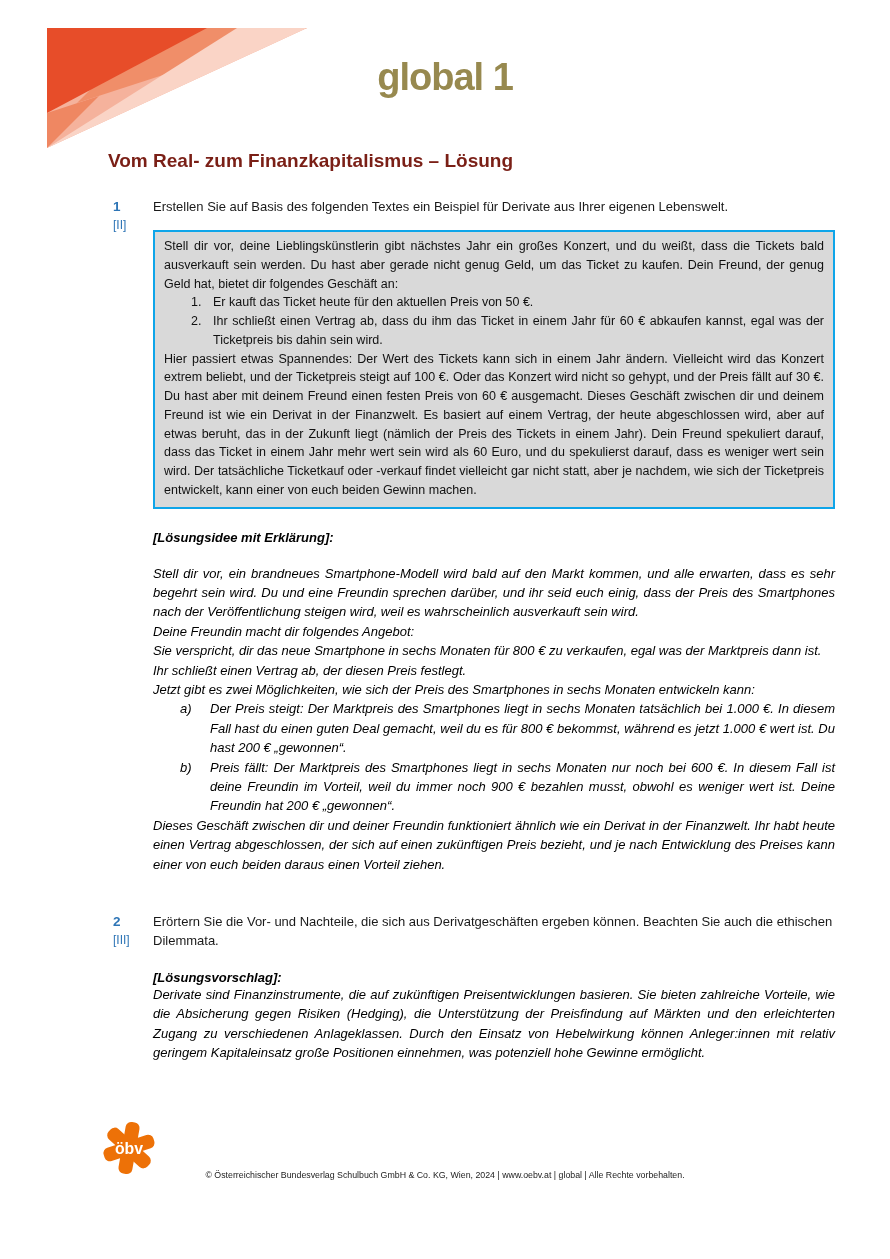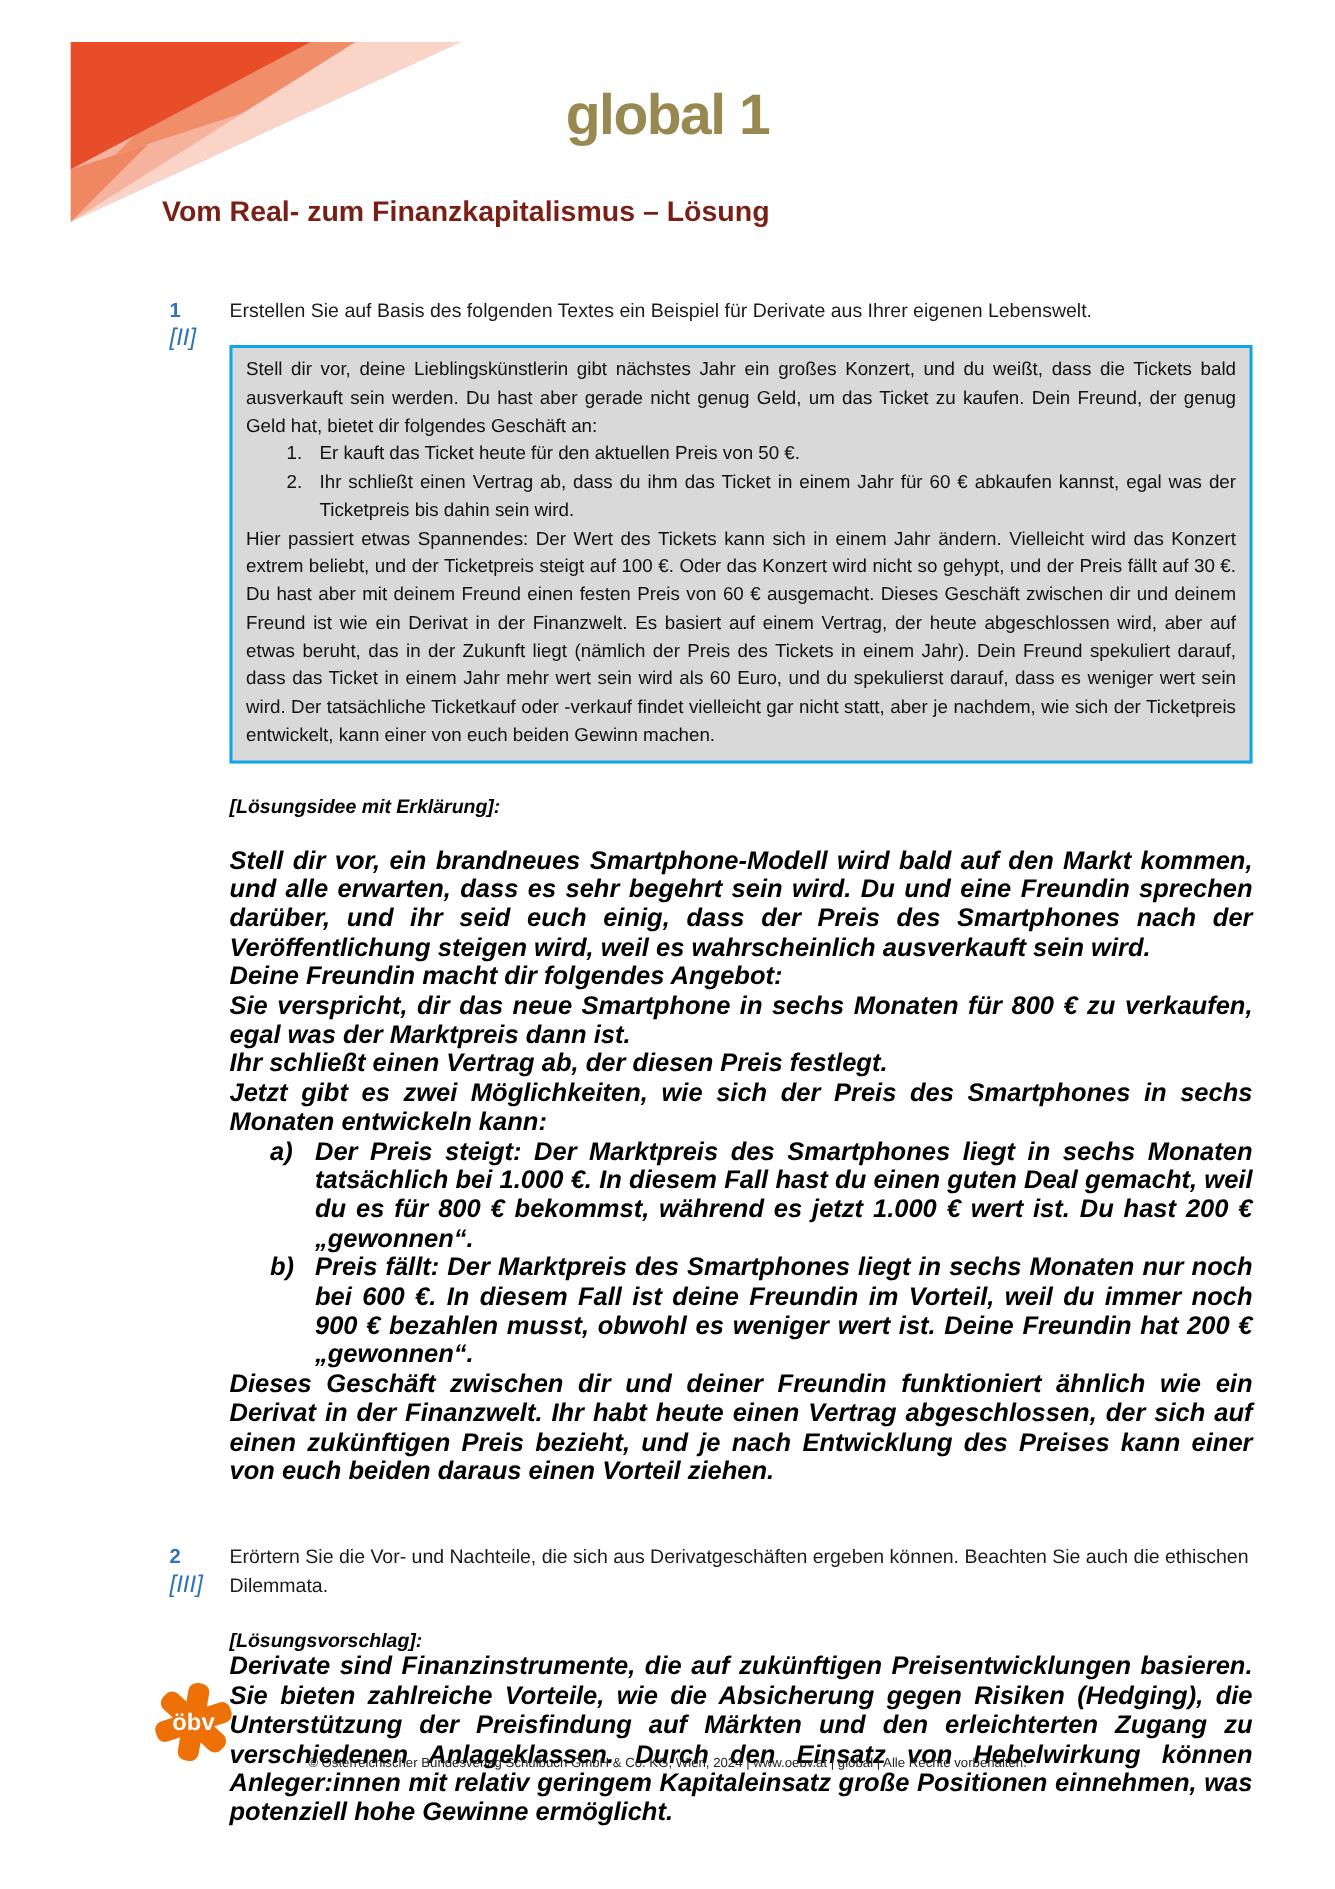--- a/index.html
+++ b/index.html
@@ -16,32 +16,32 @@
 
   
   .tri-logo { position:absolute; left:47px; top:28px; width:260px; height:120px; }
   .brand-title {
     position:absolute; left:0; right:0; top:56px;
     text-align:center;
     font-size:38px; font-weight:bold; letter-spacing:-1px;
     color:#97894F;
   }
   .doc-heading {
-    position:absolute; left:108px; top:131px;
+    position:absolute; left:108px; top:150px;
     font-size:19px; font-weight:bold;
     color:#7A1F16;
   }
 
   
   .content { position:absolute; left:113px; top:197px; width:722px; }
 
   .task { display:flex; }
   .task-label { width:40px; flex:0 0 40px; color:#2E75B6; }
   .task-num   { font-size:13.5px; font-weight:bold; line-height:19px; }
-  .task-level { font-size:16px; line-height:19px;font-style:italic; }
+  .task-level { font-size:12px; line-height:19px; }
   .task-body  { flex:1; min-width:0; }
 
   .prompt { font-size:13px; line-height:19px; margin:0 0 14px 0; color:#1a1a1a; }
 
   .text-box {
     background:#D9D9D9;
     border:2px solid #0ea5e9;
     padding:5px 9px 7px 9px;
     font-size:12.5px; line-height:18.75px;
     text-align:justify;
@@ -53,22 +53,22 @@
   .box-item .marker { flex:0 0 22px; }
   .box-item .item-text { flex:1; text-align:justify; }
 
   .sol-label {
     margin-top:21px;
     font-size:13px; font-weight:bold; font-style:italic;
     color:#000000;
   }
   .solution {
     margin-top:19px;
-    font-size:17px; line-height:19.4px;
-    font-weight:bold; font-style:italic;
+    font-size:13px; line-height:19.4px;
+    font-weight:normal; font-style:italic;
     color:#000000;
     text-align:justify;
   }
   .solution p { margin:0; }
   .sol-item { display:flex; padding-left:27px; }
   .sol-item .marker { flex:0 0 30px; }
   .sol-item .item-text { flex:1; text-align:justify; }
 
   .task2 { margin-top:38px; }
   .solution.tight { margin-top:0; }

